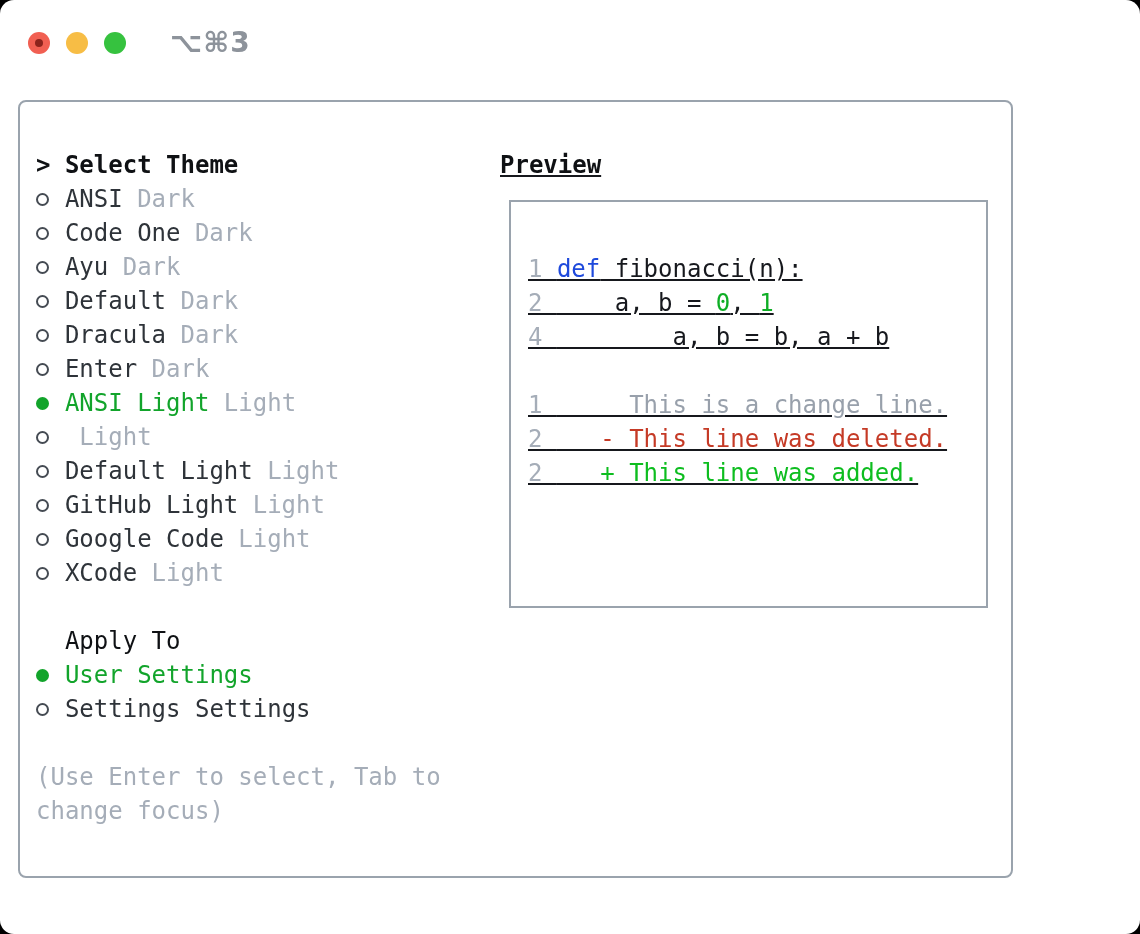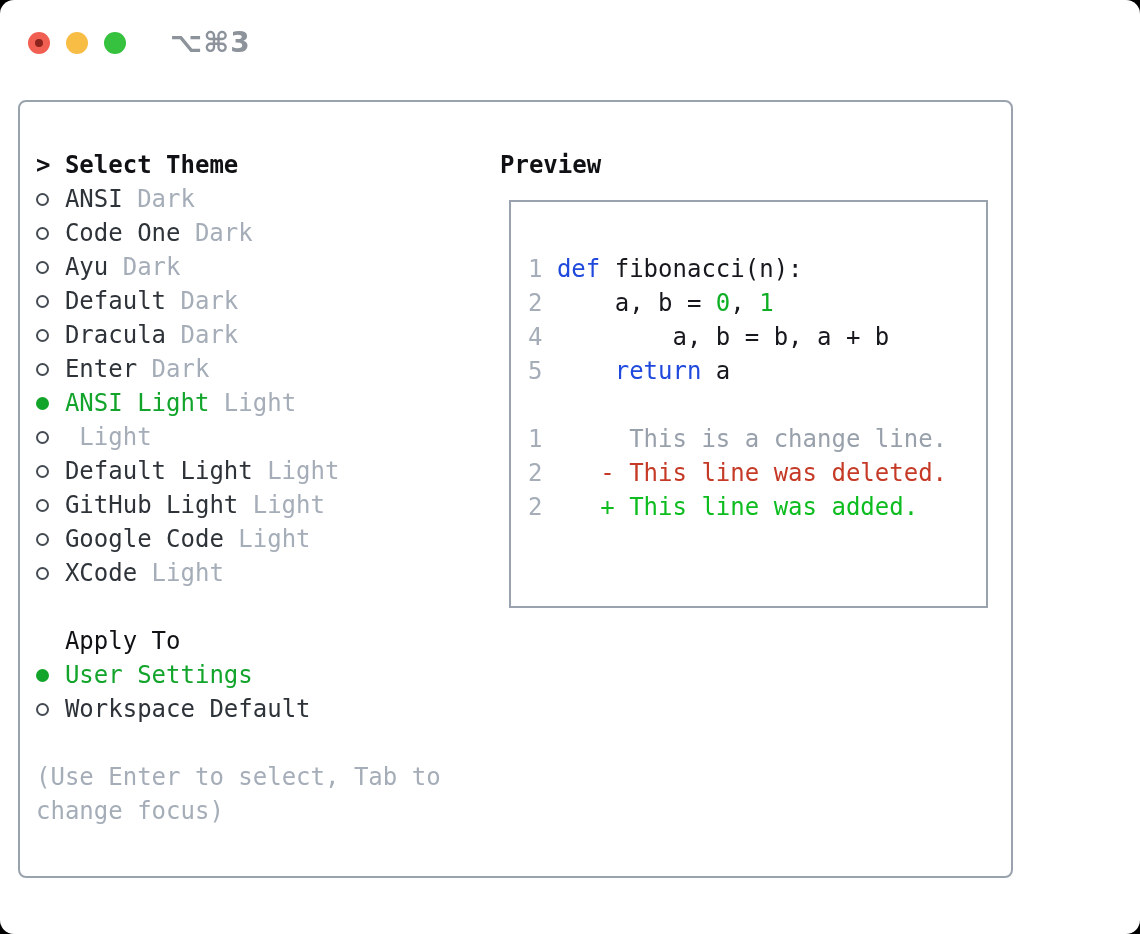--- a/index.html
+++ b/index.html
@@ -23,21 +23,21 @@
   .light.green{background:#36c23f;}
   .light .dot{width:8px;height:8px;border-radius:50%;background:#8c231c;}
   .shortcut{margin-left:28px;font-family:"DejaVu Sans","Liberation Sans",sans-serif;
             font-weight:700;font-size:28px;color:#8d939b;letter-spacing:1px;}
 
   
   .panel{position:absolute;left:18px;top:100px;width:995px;height:778px;
          border:2px solid var(--border);border-radius:8px;
          padding:46px 8px 0 16px;display:flex;font-size:24px;color:var(--plain);}
   .col-left{width:464px;flex:none;}
-  .col-right{flex:1;}
+  .col-right{flex:1;text-decoration:underline;}
 
   .row{height:34px;line-height:34px;display:flex;align-items:center;white-space:pre;}
   .spacer{height:34px;}
   .header-row{font-weight:bold;color:var(--header);}
   .prefix{display:inline-block;width:2ch;font-weight:bold;color:var(--header);}
   .bullet-cell{width:2ch;display:inline-flex;align-items:center;}
   .radio{width:13px;height:13px;border:2px solid #454b53;border-radius:50%;}
   .radio.filled{background:var(--green);border-color:var(--green);}
   .opt-name{color:var(--name);}
   .selected .opt-name{color:var(--green);}
@@ -97,36 +97,35 @@
         </div>
 
       <div class="spacer"></div>
 
       <div class="row apply-header">
         <span>Apply To</span>
       </div>
 
       <div id="apply-list">
           <div class="row option-row selected"><span class="bullet-cell"><span class="radio filled"></span></span><span class="opt-name">User Settings</span></div>
-          <div class="row option-row"><span class="bullet-cell"><span class="radio"></span></span><span class="opt-name">Workspace Default</span></div>
+          <div class="row option-row"><span class="bullet-cell"><span class="radio"></span></span><span class="opt-name">Settings Settings</span></div>
         </div>
 
       <div class="help">(Use Enter to select, Tab to change focus)</div>
     </div>
 
     <div class="col-right">
       <div class="row preview-title">
         <span>Preview</span>
       </div>
       <div class="preview-box">
         <div id="code-lines">
             <div class="code-line"><span class="tk-gutter">1 </span><span class="tk-kw">def</span><span class="tk-pl"> fibonacci(n):</span></div>
             <div class="code-line"><span class="tk-gutter">2 </span><span class="tk-pl">    a, b = </span><span class="tk-num">0</span><span class="tk-pl">, </span><span class="tk-num">1</span></div>
             <div class="code-line"><span class="tk-gutter">4 </span><span class="tk-pl">        a, b = b, a + b</span></div>
-            <div class="code-line"><span class="tk-gutter">5 </span><span class="tk-pl">    </span><span class="tk-kw">return</span><span class="tk-pl"> a</span></div>
             <div class="code-line"></div>
             <div class="code-line"><span class="tk-gutter">1 </span><span class="tk-ctx">     This is a change line.</span></div>
             <div class="code-line"><span class="tk-gutter">2 </span><span class="tk-del">   - This line was deleted.</span></div>
             <div class="code-line"><span class="tk-gutter">2 </span><span class="tk-add">   + This line was added.</span></div>
           </div>
       </div>
     </div>
 
   </div>
 </div>

